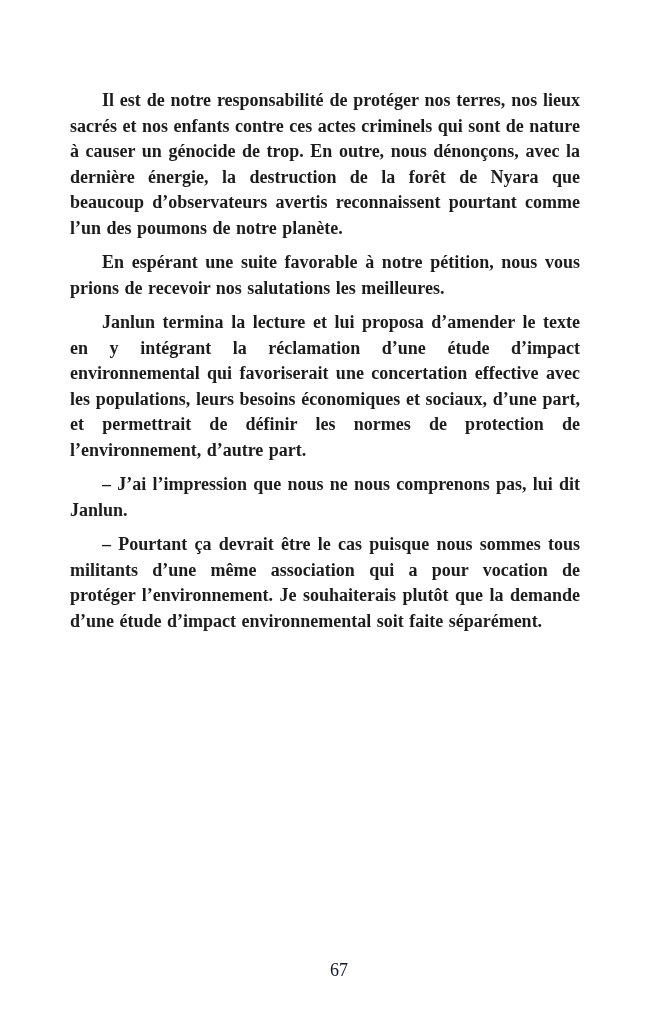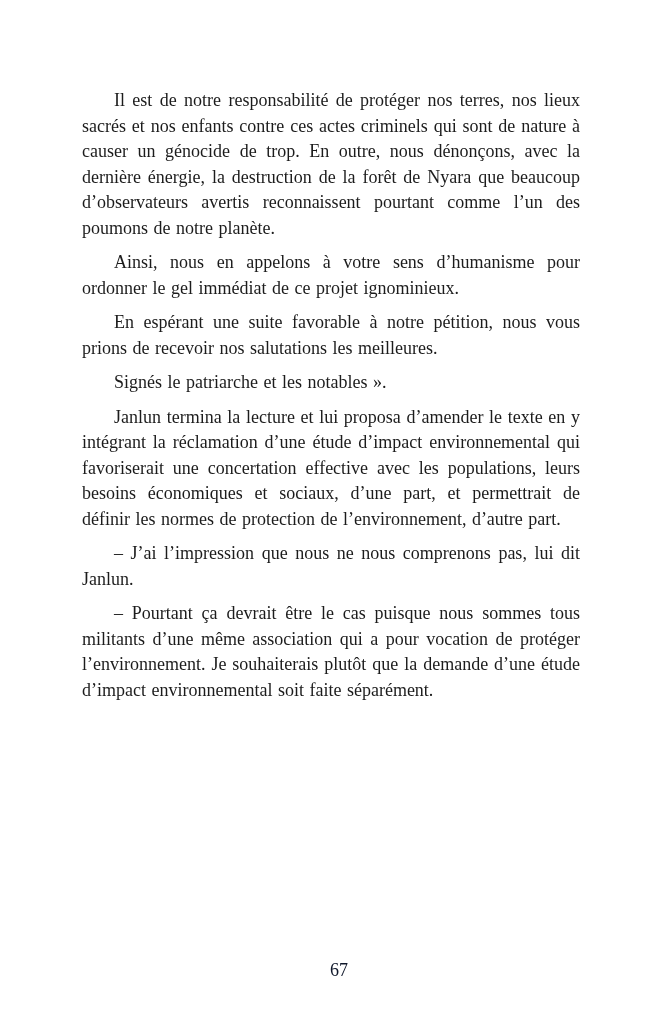--- a/index.html
+++ b/index.html
@@ -17,44 +17,43 @@
     box-sizing: border-box;
     overflow: hidden;
   }
   .text-block {
     position: absolute;
     top: 88px;
     left: 70px;
     width: 510px;
   }
   .text-block p {
-    margin: 0 0 9px 12px;
+    margin: 0 0 9px 0;
     font-size: 18px;
     line-height: 25.5px;
     text-align: justify;
     text-indent: 32px;
     word-spacing: 1px;
+    font-weight: bold;
   }
   .page-number {
     position: absolute;
     bottom: 55px;
     left: 14px;
     width: 100%;
     text-align: center;
     font-size: 18px;
     color: #0f172a;
   }
 </style>
 </head>
 <body>
 
 <div class="page">
   <div class="text-block">
     <p>Il est de notre responsabilité de protéger nos terres, nos lieux sacrés et nos enfants contre ces actes criminels qui sont de nature à causer un génocide de trop. En outre, nous dénonçons, avec la dernière énergie,  la destruction de la forêt de Nyara que beaucoup d’observateurs avertis reconnaissent pourtant comme l’un des poumons de notre planète.</p>
-    <p>Ainsi, nous en appelons à votre sens d’humanisme pour ordonner le gel immédiat de ce projet ignominieux.</p>
     <p>En espérant une suite favorable à notre pétition, nous vous prions de recevoir nos salutations les meilleures.</p>
-    <p>Signés le patriarche et les notables ».</p>
     <p>Janlun termina la lecture et lui proposa d’amender le texte en y intégrant la réclamation d’une étude d’impact environnemental qui favoriserait une concertation effective avec les populations, leurs besoins économiques et sociaux, d’une part, et permettrait de définir les normes de protection de l’environnement, d’autre part.</p>
     <p>– J’ai l’impression que nous ne nous comprenons pas, lui dit Janlun.</p>
     <p>– Pourtant ça devrait être le cas puisque nous sommes tous militants d’une même association qui a pour vocation de protéger l’environnement. Je souhaiterais plutôt que la demande d’une étude d’impact environnemental soit faite séparément.</p>
   </div>
   <div class="page-number">67</div>
 </div>
 
 </body></html>

